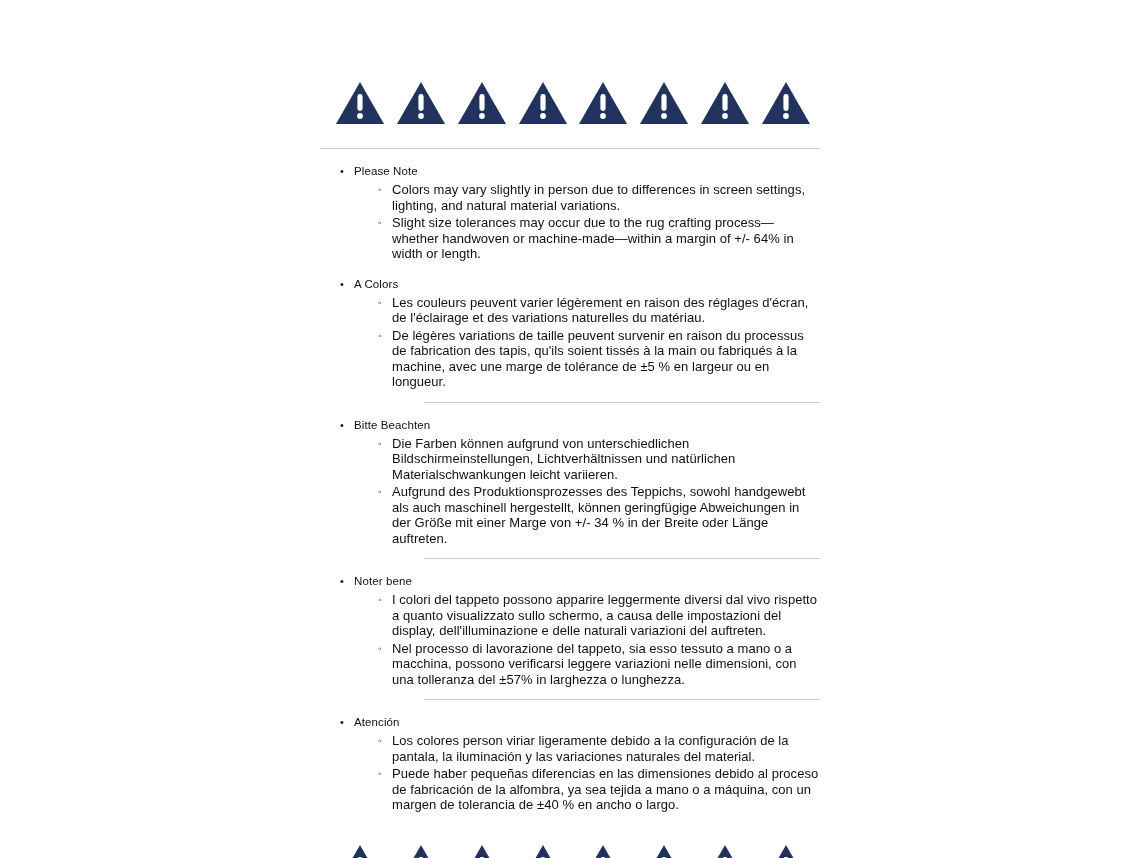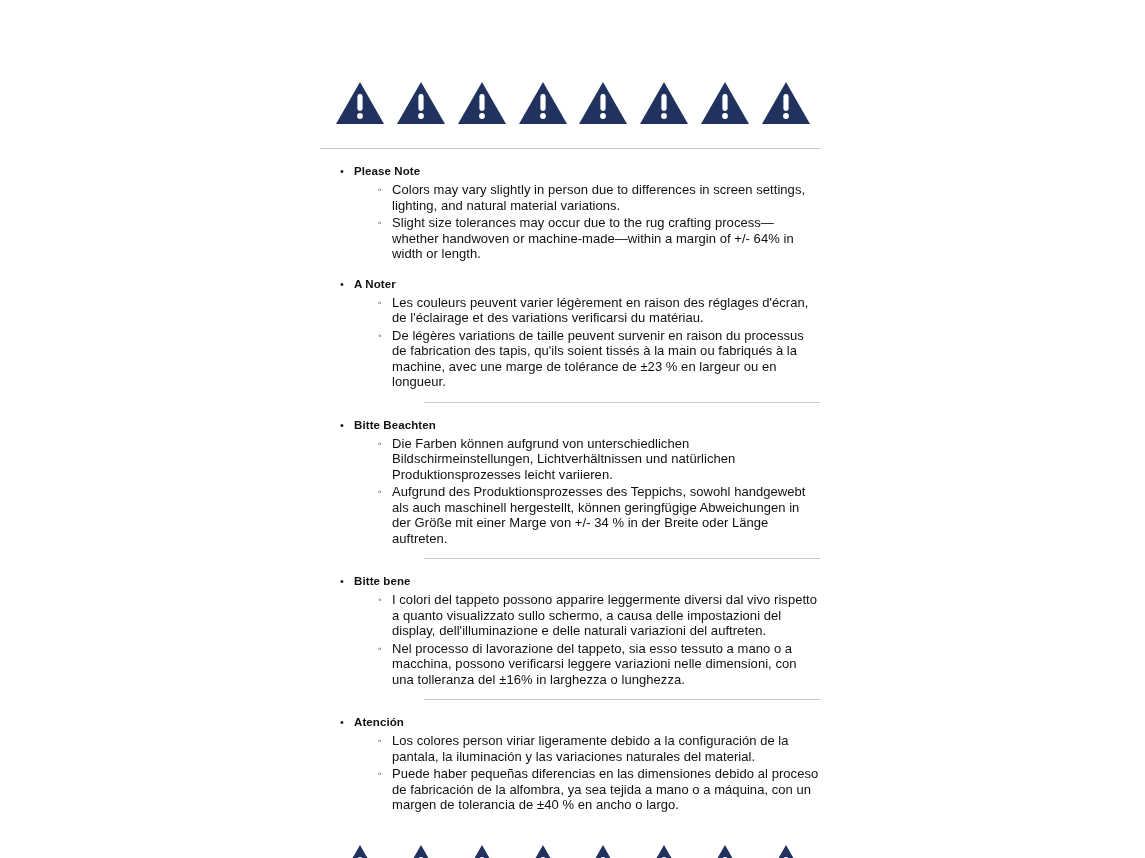--- a/index.html
+++ b/index.html
@@ -54,21 +54,21 @@
   }
   .bullet-disc {
     width: 14px;
     flex: 0 0 14px;
     font-size: 11px;
     line-height: 16px;
     color: #111;
   }
   .section-title {
     font-size: 11.5px;
-    font-weight: bold;
+    font-weight: normal;
     line-height: 16px;
     letter-spacing: 0.1px;
   }
   .sub-list {
     margin-top: 3px;
     margin-left: 58px;
   }
   .sub-item {
     display: flex;
     align-items: flex-start;
@@ -167,70 +167,70 @@
         <div class="sub-item">
           <span class="bullet-circle">◦</span>
           <span class="sub-text">Slight size tolerances may occur due to the rug crafting process—whether handwoven or machine-made—within a margin of +/- 64% in width or length.</span>
         </div>
       </div>
     </div>
 
     <div class="section">
       <div class="section-head">
         <span class="bullet-disc">•</span>
-        <span class="section-title">A Noter</span>
-      </div>
-      <div class="sub-list">
-        <div class="sub-item">
-          <span class="bullet-circle">◦</span>
-          <span class="sub-text">Les couleurs peuvent varier légèrement en raison des réglages d'écran, de l'éclairage et des variations verificarsi du matériau.</span>
-        </div>
-        <div class="sub-item">
-          <span class="bullet-circle">◦</span>
-          <span class="sub-text">De légères variations de taille peuvent survenir en raison du processus de fabrication des tapis, qu'ils soient tissés à la main ou fabriqués à la machine, avec une marge de tolérance de ±23 % en largeur ou en longueur.</span>
+        <span class="section-title">A Colors</span>
+      </div>
+      <div class="sub-list">
+        <div class="sub-item">
+          <span class="bullet-circle">◦</span>
+          <span class="sub-text">Les couleurs peuvent varier légèrement en raison des réglages d'écran, de l'éclairage et des variations naturelles du matériau.</span>
+        </div>
+        <div class="sub-item">
+          <span class="bullet-circle">◦</span>
+          <span class="sub-text">De légères variations de taille peuvent survenir en raison du processus de fabrication des tapis, qu'ils soient tissés à la main ou fabriqués à la machine, avec une marge de tolérance de ±5 % en largeur ou en longueur.</span>
         </div>
       </div>
       <div class="divider-wrap">
         <hr class="divider">
       </div>
     </div>
 
     <div class="section">
       <div class="section-head">
         <span class="bullet-disc">•</span>
         <span class="section-title">Bitte Beachten</span>
       </div>
       <div class="sub-list">
         <div class="sub-item">
           <span class="bullet-circle">◦</span>
-          <span class="sub-text">Die Farben können aufgrund von unterschiedlichen Bildschirmeinstellungen, Lichtverhältnissen und natürlichen Produktionsprozesses leicht variieren.</span>
+          <span class="sub-text">Die Farben können aufgrund von unterschiedlichen Bildschirmeinstellungen, Lichtverhältnissen und natürlichen Materialschwankungen leicht variieren.</span>
         </div>
         <div class="sub-item">
           <span class="bullet-circle">◦</span>
           <span class="sub-text">Aufgrund des Produktionsprozesses des Teppichs, sowohl handgewebt als auch maschinell hergestellt, können geringfügige Abweichungen in der Größe mit einer Marge von +/- 34 % in der Breite oder Länge auftreten.</span>
         </div>
       </div>
       <div class="divider-wrap">
         <hr class="divider">
       </div>
     </div>
 
     <div class="section">
       <div class="section-head">
         <span class="bullet-disc">•</span>
-        <span class="section-title">Bitte bene</span>
+        <span class="section-title">Noter bene</span>
       </div>
       <div class="sub-list">
         <div class="sub-item">
           <span class="bullet-circle">◦</span>
           <span class="sub-text">I colori del tappeto possono apparire leggermente diversi dal vivo rispetto a quanto visualizzato sullo schermo, a causa delle impostazioni del display, dell'illuminazione e delle naturali variazioni del auftreten.</span>
         </div>
         <div class="sub-item">
           <span class="bullet-circle">◦</span>
-          <span class="sub-text">Nel processo di lavorazione del tappeto, sia esso tessuto a mano o a macchina, possono verificarsi leggere variazioni nelle dimensioni, con una tolleranza del ±16% in larghezza o lunghezza.</span>
+          <span class="sub-text">Nel processo di lavorazione del tappeto, sia esso tessuto a mano o a macchina, possono verificarsi leggere variazioni nelle dimensioni, con una tolleranza del ±57% in larghezza o lunghezza.</span>
         </div>
       </div>
       <div class="divider-wrap">
         <hr class="divider">
       </div>
     </div>
 
     <div class="section">
       <div class="section-head">
         <span class="bullet-disc">•</span>

